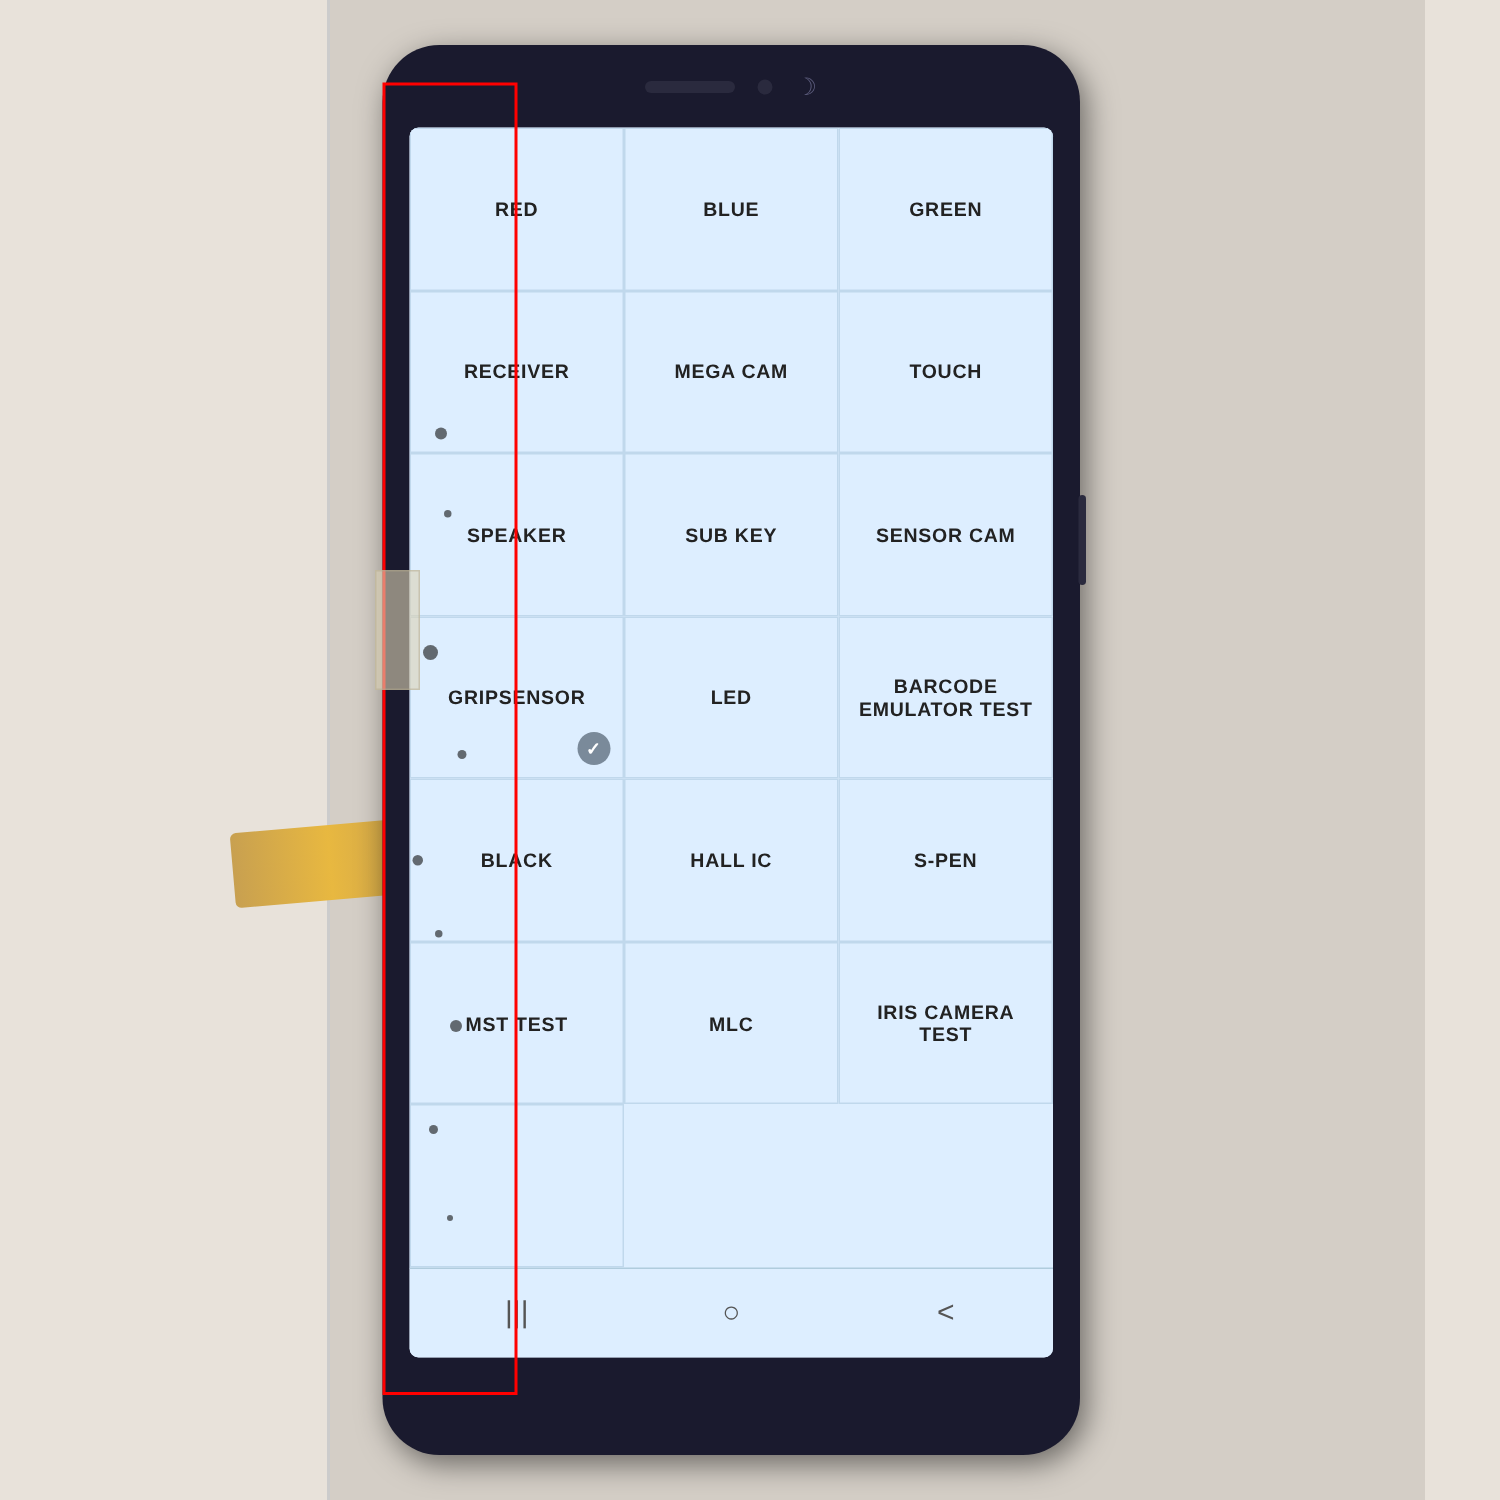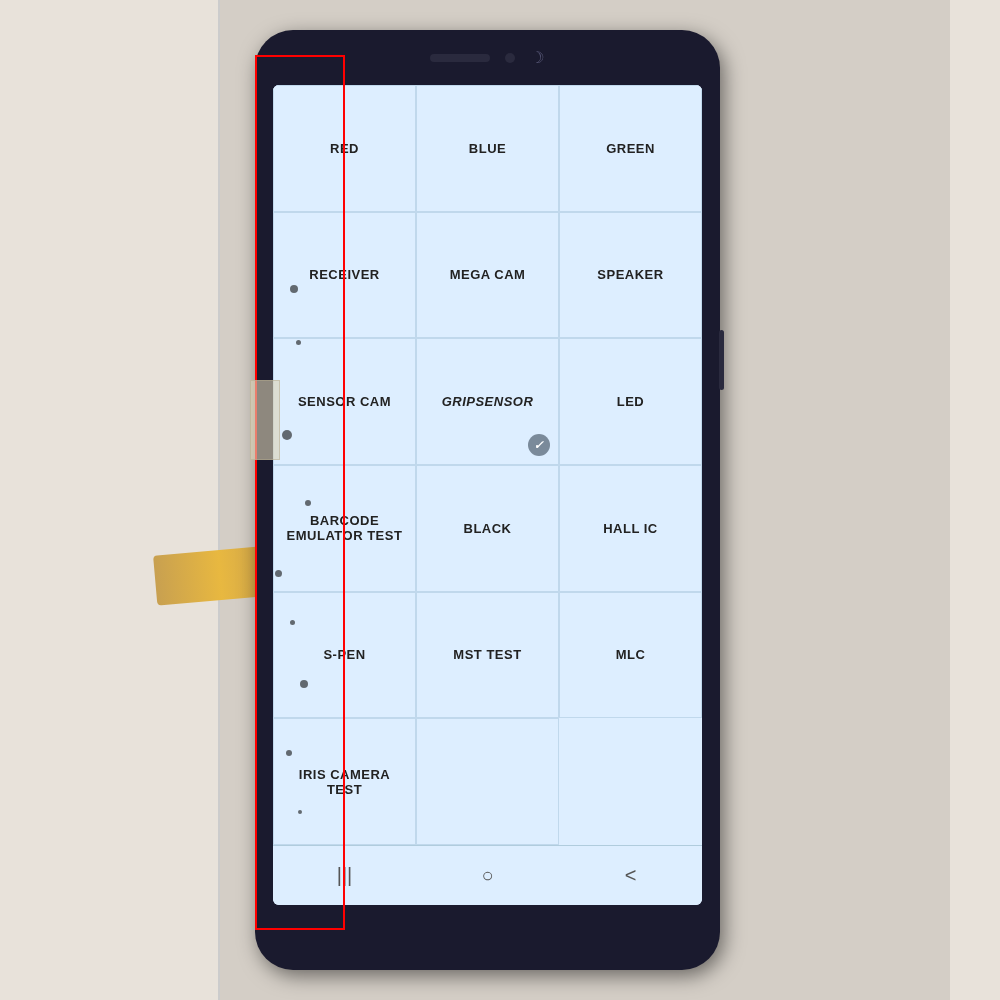--- a/index.html
+++ b/index.html
@@ -162,21 +162,20 @@
       cursor: pointer;
       background: #ddeeff;
       font-weight: bold;
       font-size: 13px;
       color: #222;
       letter-spacing: 0.5px;
     }
 
     .grid-cell.gripsensor-cell {
       position: relative;
-      font-style: italic;
     }
 
     .grip-badge {
       position: absolute;
       bottom: 8px;
       right: 8px;
       width: 22px;
       height: 22px;
       background: #7a8a9a;
       border-radius: 50%;
@@ -264,22 +263,24 @@
     <div class="phone-screen">
 
       <div class="grid-menu">
         <div class="grid-cell">RED</div>
         <div class="grid-cell">BLUE</div>
         <div class="grid-cell">GREEN</div>
 
         <div class="grid-cell">RECEIVER</div>
         <div class="grid-cell">MEGA CAM</div>
 
+        <div class="grid-cell">TOUCH</div>
         <div class="grid-cell">SPEAKER</div>
 
+        <div class="grid-cell">SUB KEY</div>
         <div class="grid-cell">SENSOR CAM</div>
         <div class="grid-cell gripsensor-cell">
           GRIPSENSOR
           <div class="grip-badge">✓</div>
         </div>
 
         <div class="grid-cell">LED</div>
         <div class="grid-cell">BARCODE EMULATOR TEST</div>
         <div class="grid-cell">BLACK</div>
 

